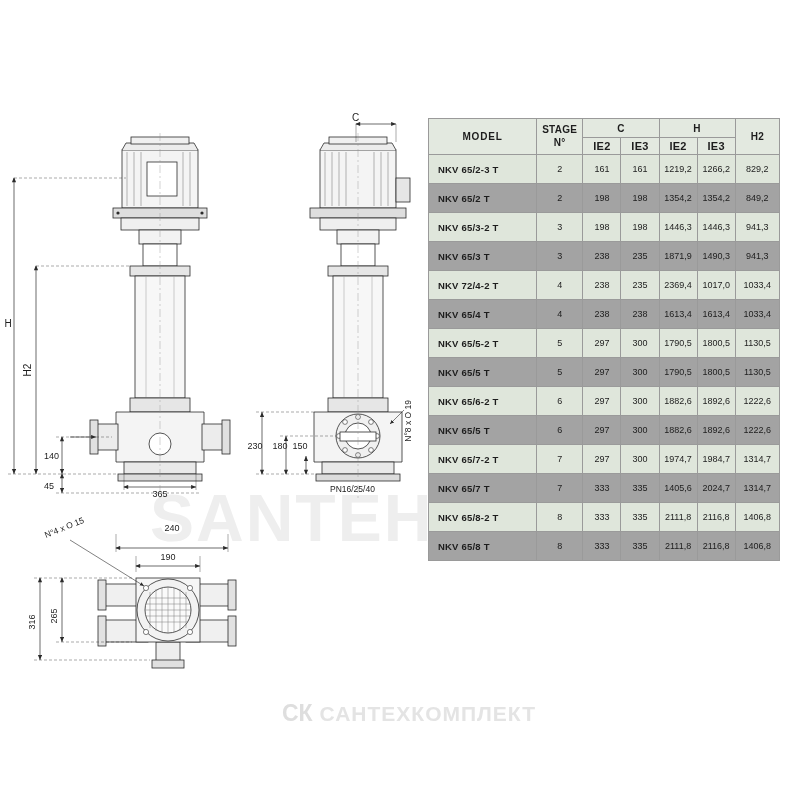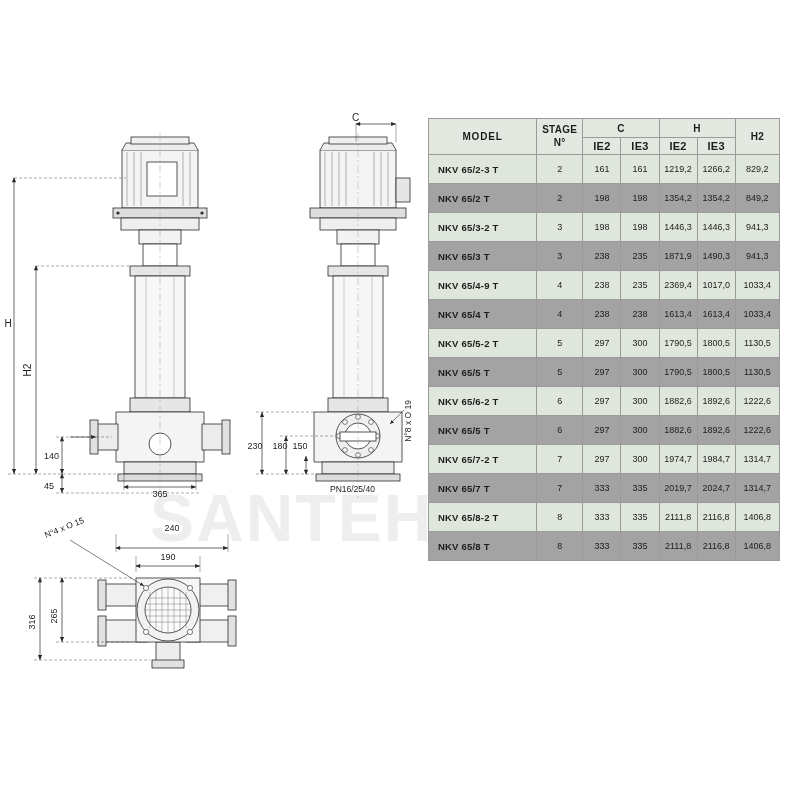--- a/index.html
+++ b/index.html
@@ -129,20 +129,24 @@
   #spec-table tbody tr.alt { background: #a3a3a3; }
   #spec-table tbody td { font-size: 9px; }
 </style>
 </head>
 <body>
 
 <div id="root">
 
   <div class="wm wm-big">SANTEH</div>
   <div class="wm wm-diag">SANTEH</div>
+  <div class="wm wm-bottom">
+    <span class="sk">СК</span>
+    <span>САНТЕХКОМПЛЕКТ</span>
+  </div>
 
   <div id="drawing">
     <svg width="425" height="800" viewBox="0 0 425 800">
       <defs>
         <marker id="ar" markerWidth="8" markerHeight="8" refX="7" refY="3" orient="auto">
           <path d="M0,0 L7,3 L0,6 z" fill="#2b2b2b"></path>
         </marker>
         <marker id="ar2" markerWidth="8" markerHeight="8" refX="1" refY="3" orient="auto">
           <path d="M7,0 L0,3 L7,6 z" fill="#2b2b2b"></path>
         </marker>
@@ -387,21 +391,21 @@
         <tr class="alt">
           <td class="model">NKV 65/3 T</td>
           <td>3</td>
           <td>238</td>
           <td>235</td>
           <td>1871,9</td>
           <td>1490,3</td>
           <td>941,3</td>
         </tr>
         <tr>
-          <td class="model">NKV 65/4-9 T</td>
+          <td class="model">NKV 72/4-2 T</td>
           <td>4</td>
           <td>238</td>
           <td>235</td>
           <td>2369,4</td>
           <td>1017,0</td>
           <td>1033,4</td>
         </tr>
         <tr class="alt">
           <td class="model">NKV 65/4 T</td>
           <td>4</td>
@@ -454,21 +458,21 @@
           <td>300</td>
           <td>1974,7</td>
           <td>1984,7</td>
           <td>1314,7</td>
         </tr>
         <tr class="alt">
           <td class="model">NKV 65/7 T</td>
           <td>7</td>
           <td>333</td>
           <td>335</td>
-          <td>2019,7</td>
+          <td>1405,6</td>
           <td>2024,7</td>
           <td>1314,7</td>
         </tr>
         <tr>
           <td class="model">NKV 65/8-2 T</td>
           <td>8</td>
           <td>333</td>
           <td>335</td>
           <td>2111,8</td>
           <td>2116,8</td>

